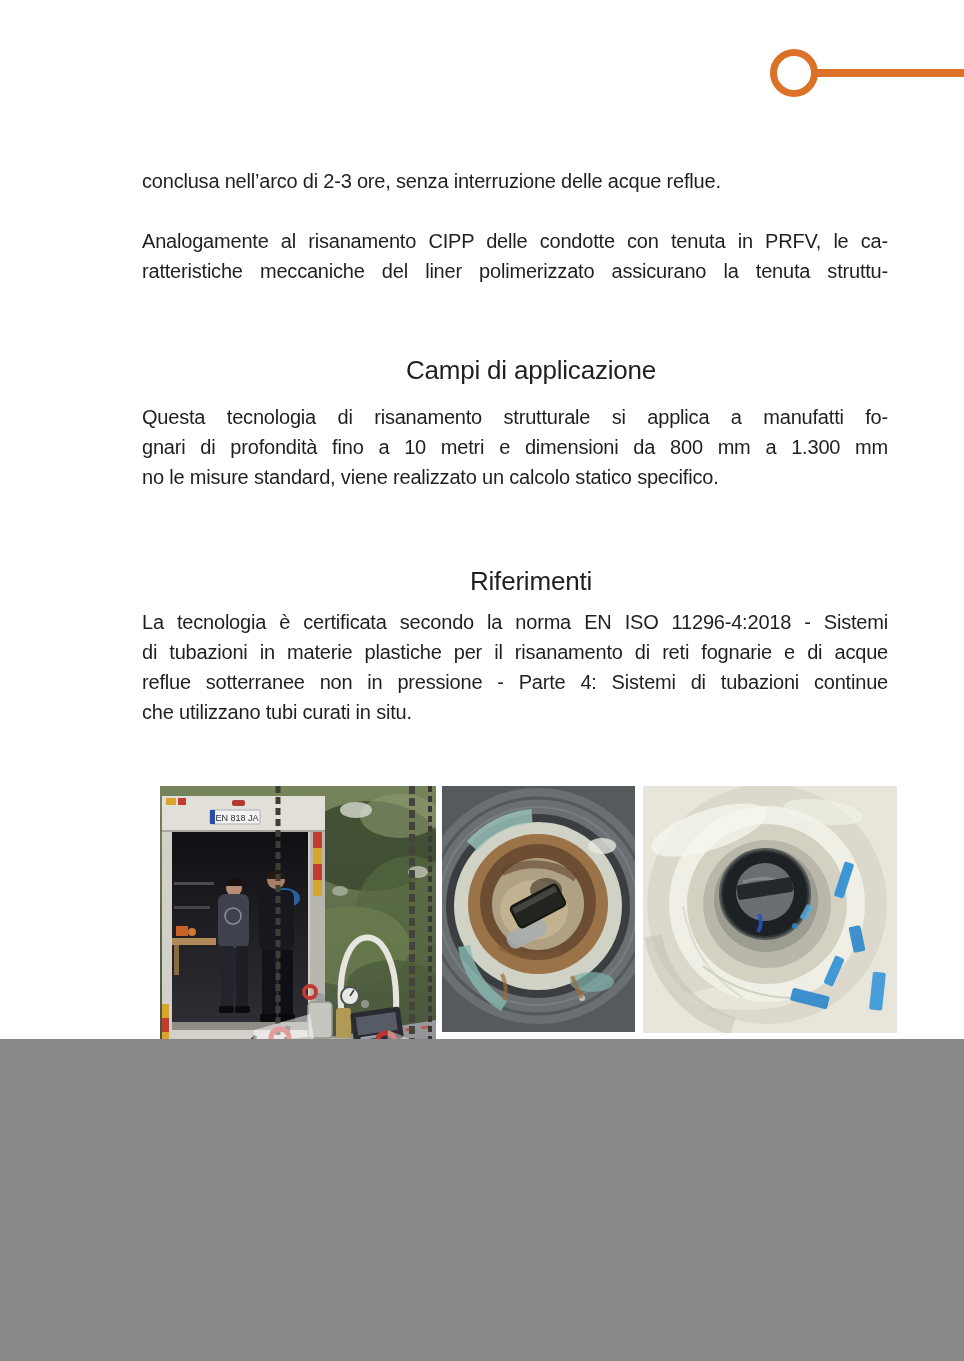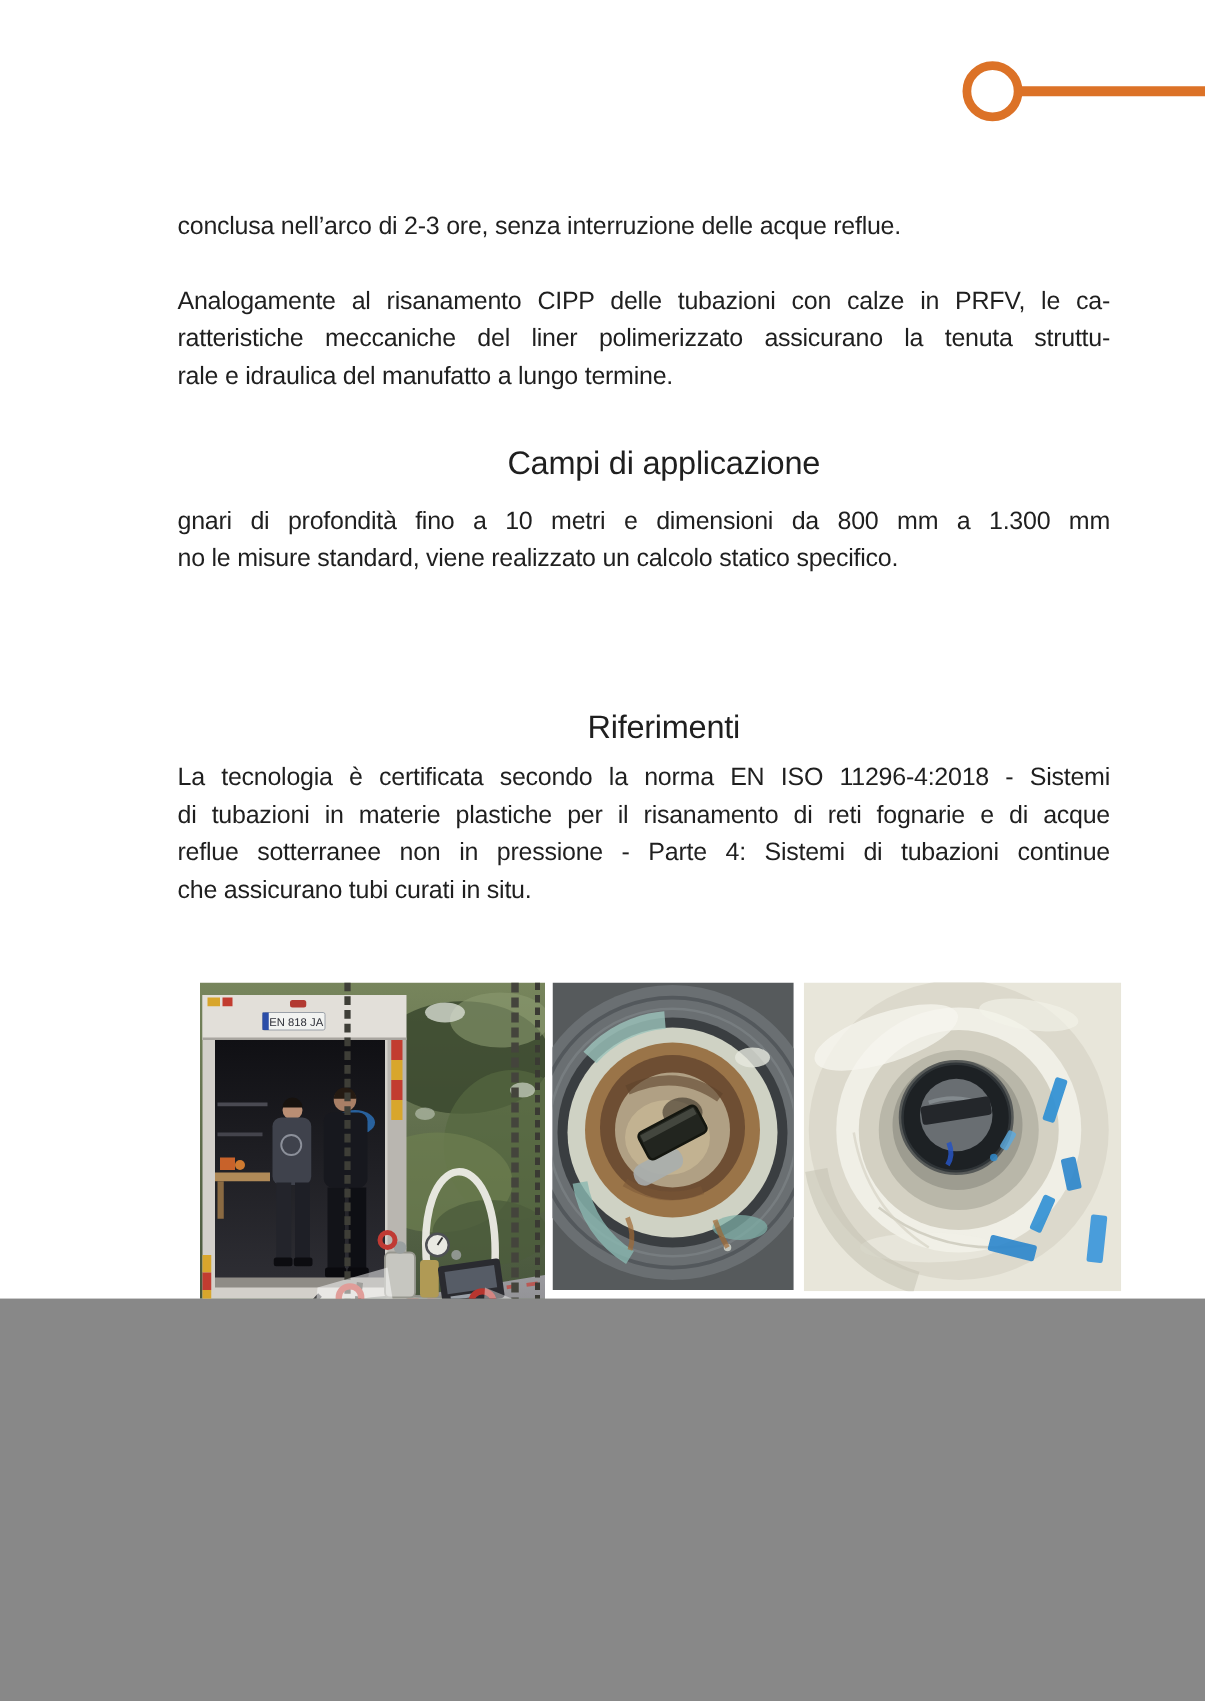--- a/index.html
+++ b/index.html
@@ -46,39 +46,39 @@
 <div class="page" style="--accent: #DC7227; --ink: #1F1F1F; --paper: #FFFFFF;">
 
   <div class="motif-circle"></div>
   <div class="motif-line"></div>
 
   <div class="textblock" style="top:166px">
       <div>conclusa nell’arco di 2-3 ore, senza interruzione delle acque reflue.</div>
     </div>
 
   <div class="textblock" style="top:226px">
-      <div class="jline">Analogamente al risanamento CIPP delle tubazioni con calze in PRFV, le ca-</div>
+      <div class="jline">Analogamente al risanamento CIPP delle condotte con tenuta in PRFV, le ca-</div>
       <div class="jline">ratteristiche meccaniche del liner polimerizzato assicurano la tenuta struttu-</div>
-      <div>rale e idraulica del manufatto a lungo termine.</div>
     </div>
 
   <h2 class="heading" style="top:336px">Campi di applicazione</h2>
 
   <div class="textblock" style="top:402px">
+      <div class="jline">Questa tecnologia di risanamento strutturale si applica a manufatti fo-</div>
       <div class="jline">gnari di profondità fino a 10 metri e dimensioni da 800 mm a 1.300 mm</div>
       <div>no le misure standard, viene realizzato un calcolo statico specifico.</div>
     </div>
 
   <h2 class="heading" style="top:547px">Riferimenti</h2>
 
   <div class="textblock" style="top:607px">
       <div class="jline">La tecnologia è certificata secondo la norma EN ISO 11296-4:2018 - Sistemi</div>
       <div class="jline">di tubazioni in materie plastiche per il risanamento di reti fognarie e di acque</div>
       <div class="jline">reflue sotterranee non in pressione - Parte 4: Sistemi di tubazioni continue</div>
-      <div>che assicurano tubi curati in situ.</div>
+      <div>che utilizzano tubi curati in situ.</div>
     </div>
 
   <figure class="photo" style="left:142px;top:768px;width:276px;height:417px">
     <svg viewBox="0 0 276 417" preserveAspectRatio="none">
       <defs>
         <linearGradient id="lgFol" x1="0" y1="0" x2="0" y2="1">
           <stop offset="0" stop-color="#77855c"></stop>
             <stop offset="1" stop-color="#44523a"></stop>
         </linearGradient>
         <linearGradient id="lgAsp" x1="0" y1="0" x2="0" y2="1">

